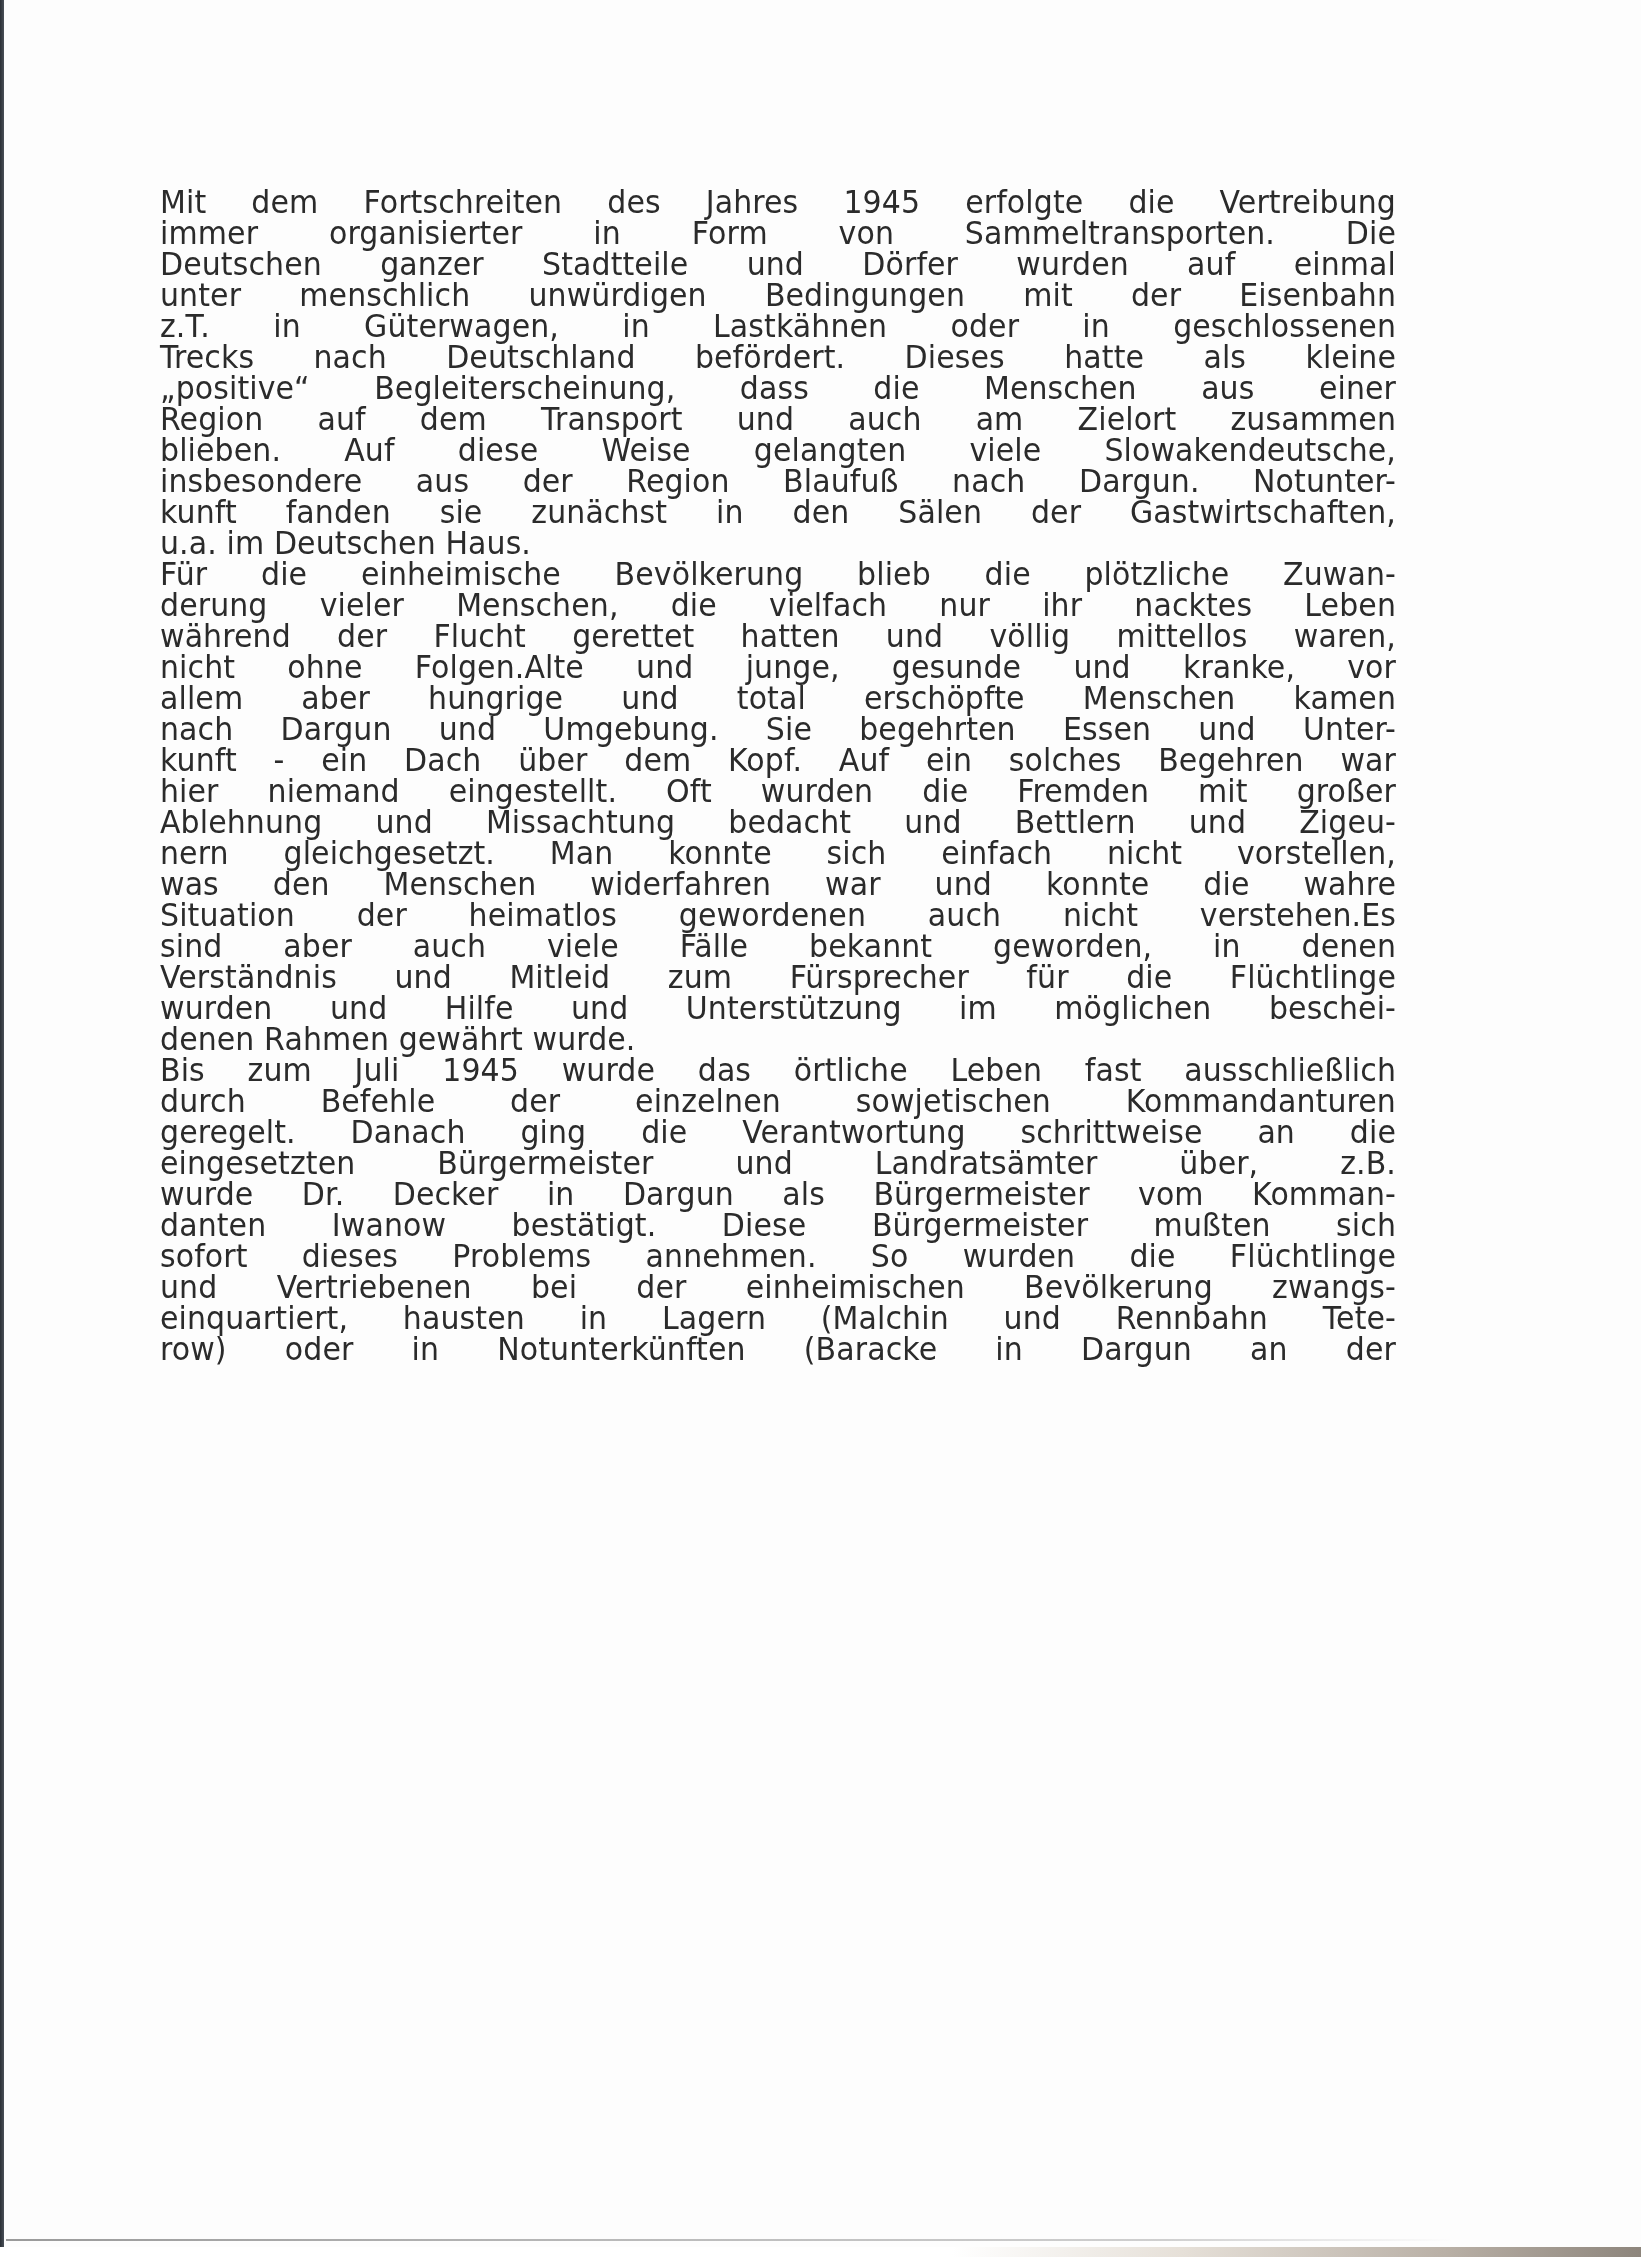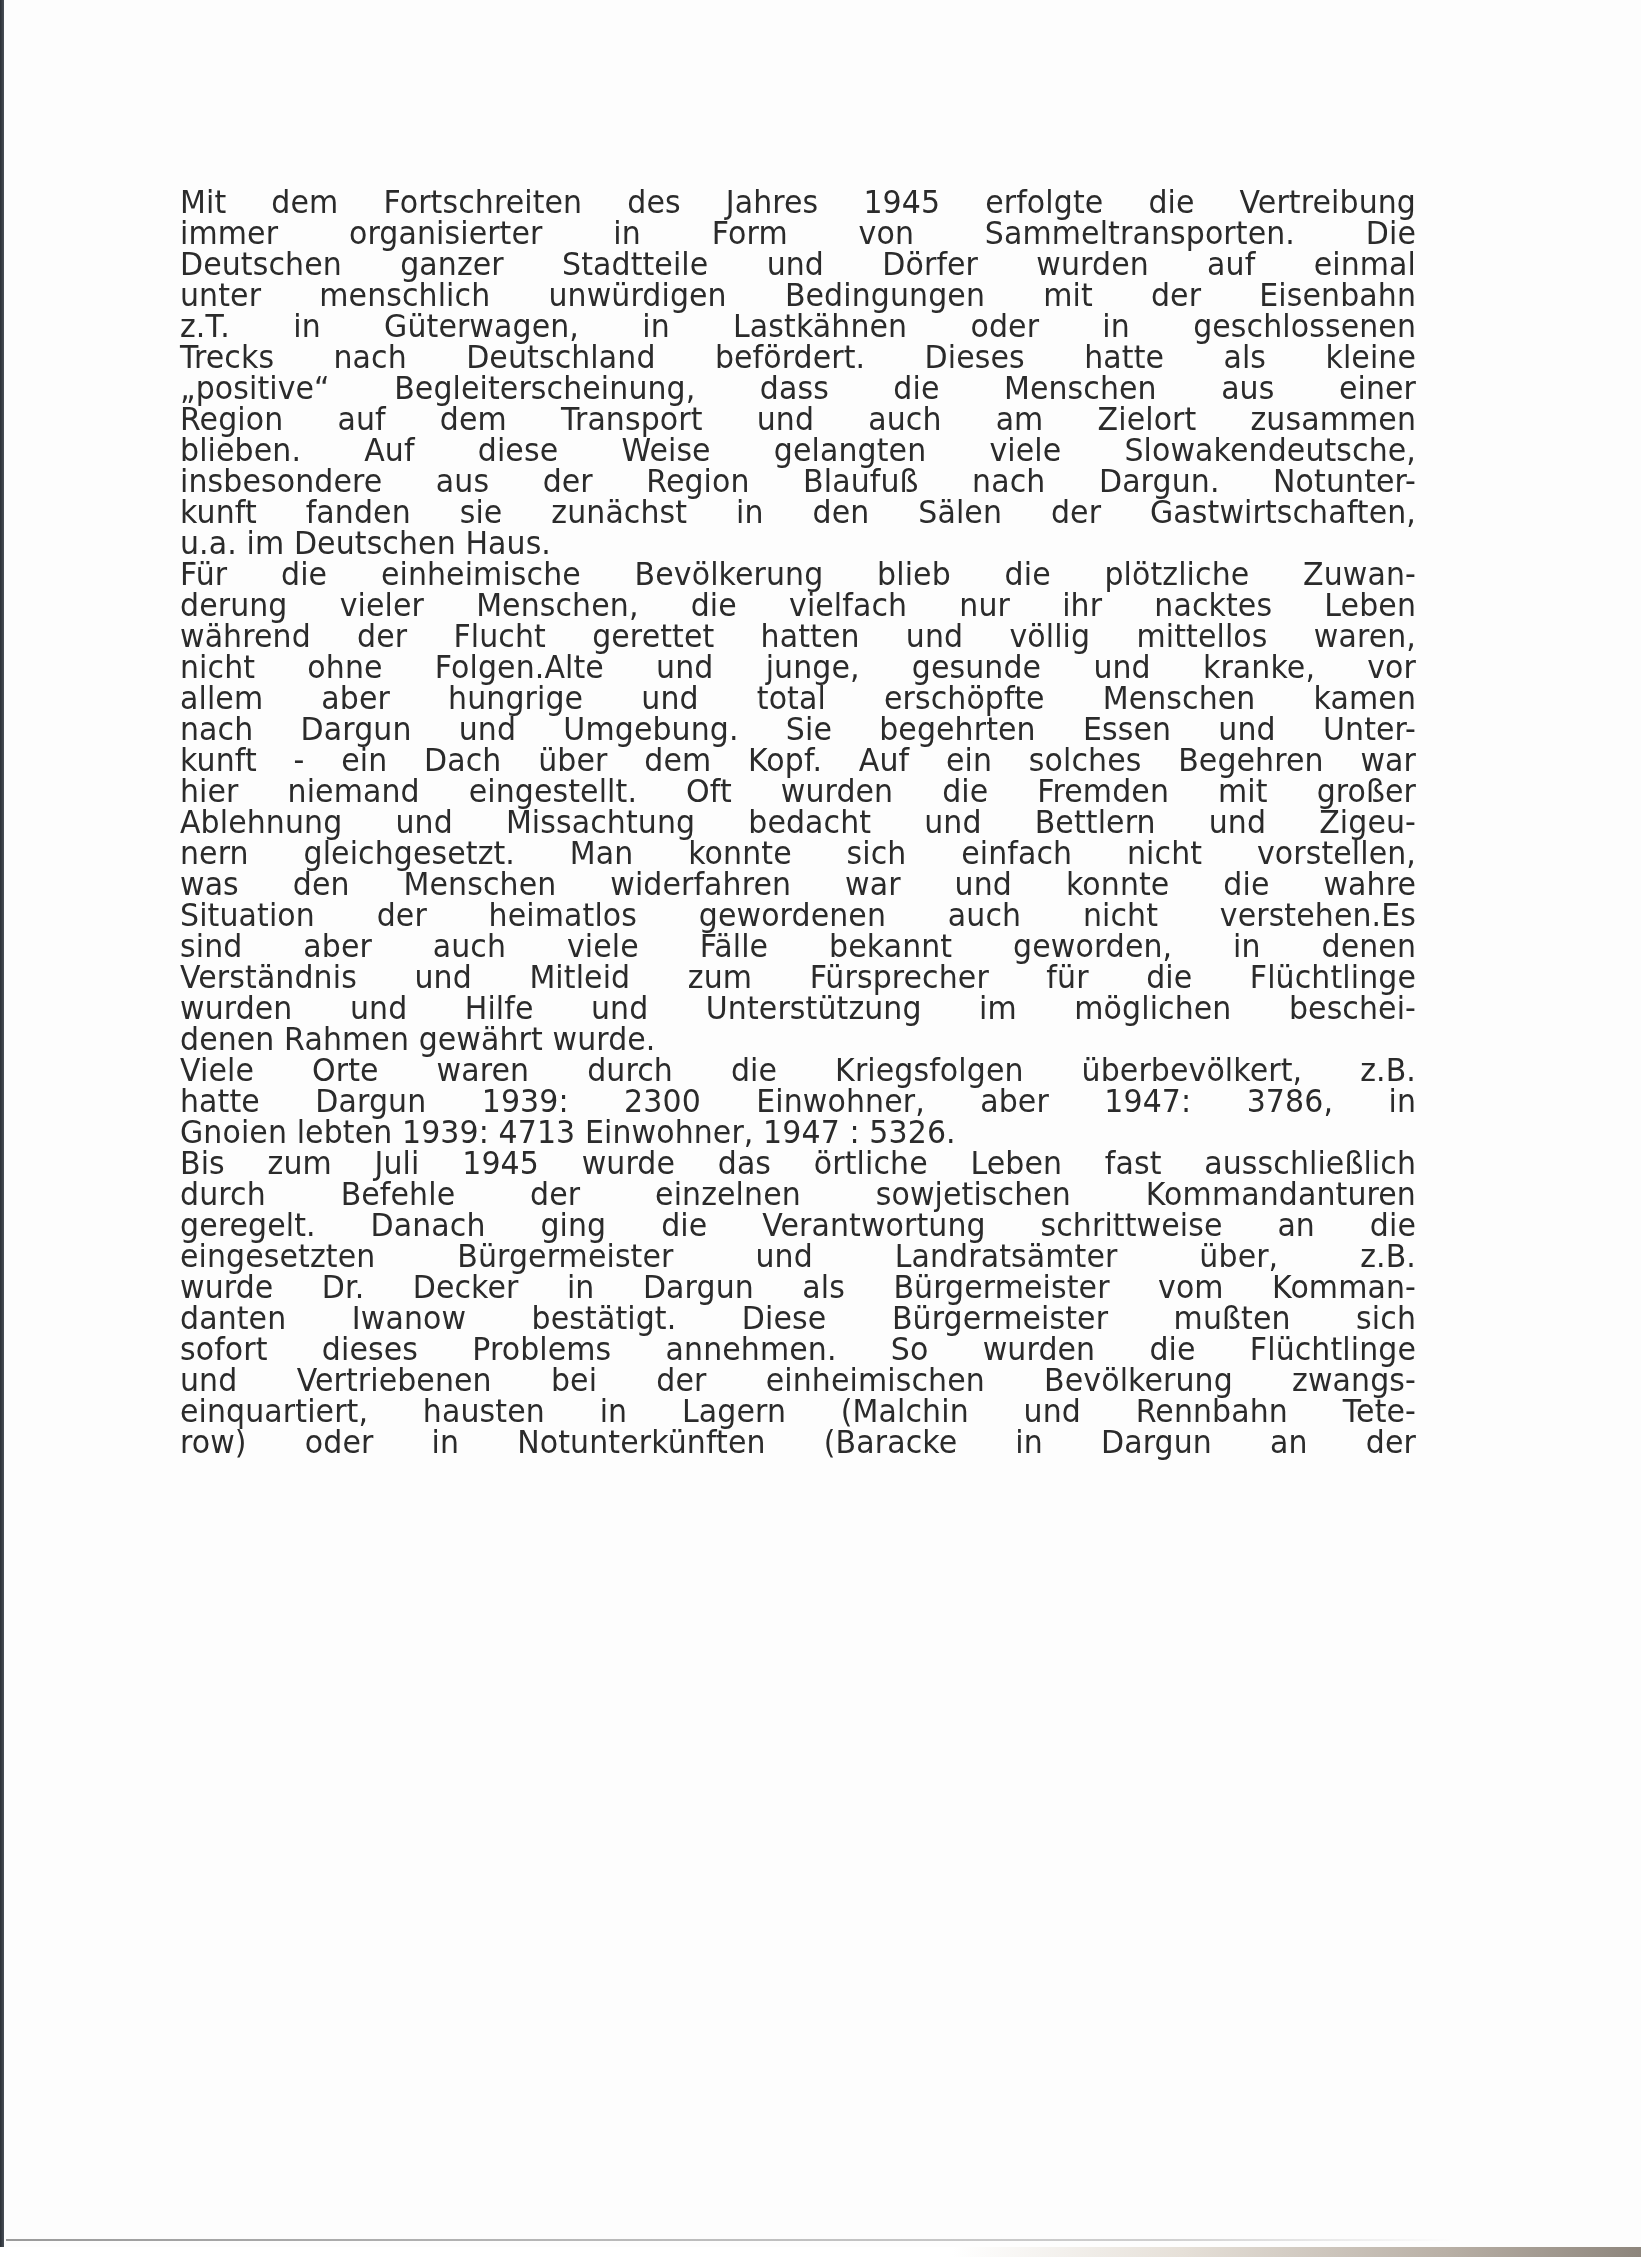--- a/index.html
+++ b/index.html
@@ -38,21 +38,21 @@
     .scan-bottom-shadow {
       position: absolute;
       left: 0;
       top: 2247px;
       width: 1641px;
       height: 10.6px;
       background: linear-gradient(to right, #ffffff 0%, #ffffff 58%, #e6e0d8 72%, #b9b0a6 88%, #8d857c 100%);
     }
     .text-block {
       position: absolute;
-      left: 180px;
+      left: 160px;
       top: 187px;
       width: 1236px;
       font-family: "DejaVu Sans", sans-serif;
       font-size: 30px;
       color: #2b2b2b;
       letter-spacing: 0.1px;
     }
     .line {
       display: block;
       height: 31px;
@@ -103,25 +103,20 @@
       <span class="line">Ablehnung und Missachtung bedacht und Bettlern und Zigeu-</span>
       <span class="line">nern gleichgesetzt. Man konnte sich einfach nicht vorstellen,</span>
       <span class="line">was den Menschen widerfahren war und konnte die wahre</span>
       <span class="line">Situation der heimatlos gewordenen auch nicht verstehen.Es</span>
       <span class="line">sind aber auch viele Fälle bekannt geworden, in denen</span>
       <span class="line">Verständnis und Mitleid zum Fürsprecher für die Flüchtlinge</span>
       <span class="line">wurden und Hilfe und Unterstützung im möglichen beschei-</span>
       <span class="line last">denen Rahmen gewährt wurde.</span>
     </div>
 
-    <div class="para">
-      <span class="line">Viele Orte waren durch die Kriegsfolgen überbevölkert, z.B.</span>
-      <span class="line">hatte Dargun 1939: 2300 Einwohner, aber 1947: 3786, in</span>
-      <span class="line last">Gnoien lebten 1939: 4713 Einwohner, 1947 : 5326.</span>
-    </div>
 
     <div class="para">
       <span class="line">Bis zum Juli 1945 wurde das örtliche Leben fast ausschließlich</span>
       <span class="line">durch Befehle der einzelnen sowjetischen Kommandanturen</span>
       <span class="line">geregelt. Danach ging die Verantwortung schrittweise an die</span>
       <span class="line">eingesetzten Bürgermeister und Landratsämter über, z.B.</span>
       <span class="line">wurde Dr. Decker in Dargun als Bürgermeister vom Komman-</span>
       <span class="line">danten Iwanow bestätigt. Diese Bürgermeister mußten sich</span>
       <span class="line">sofort dieses Problems annehmen. So wurden die Flüchtlinge</span>
       <span class="line">und Vertriebenen bei der einheimischen Bevölkerung zwangs-</span>

